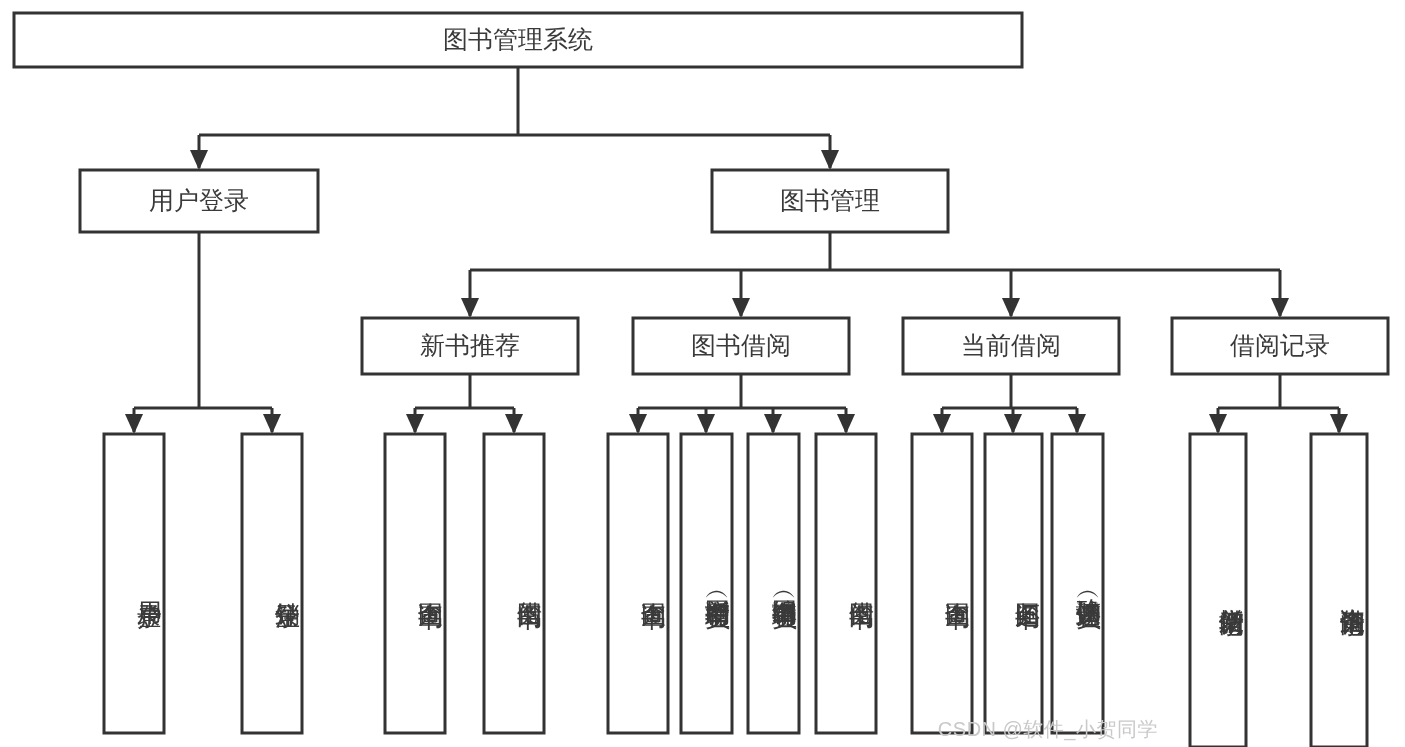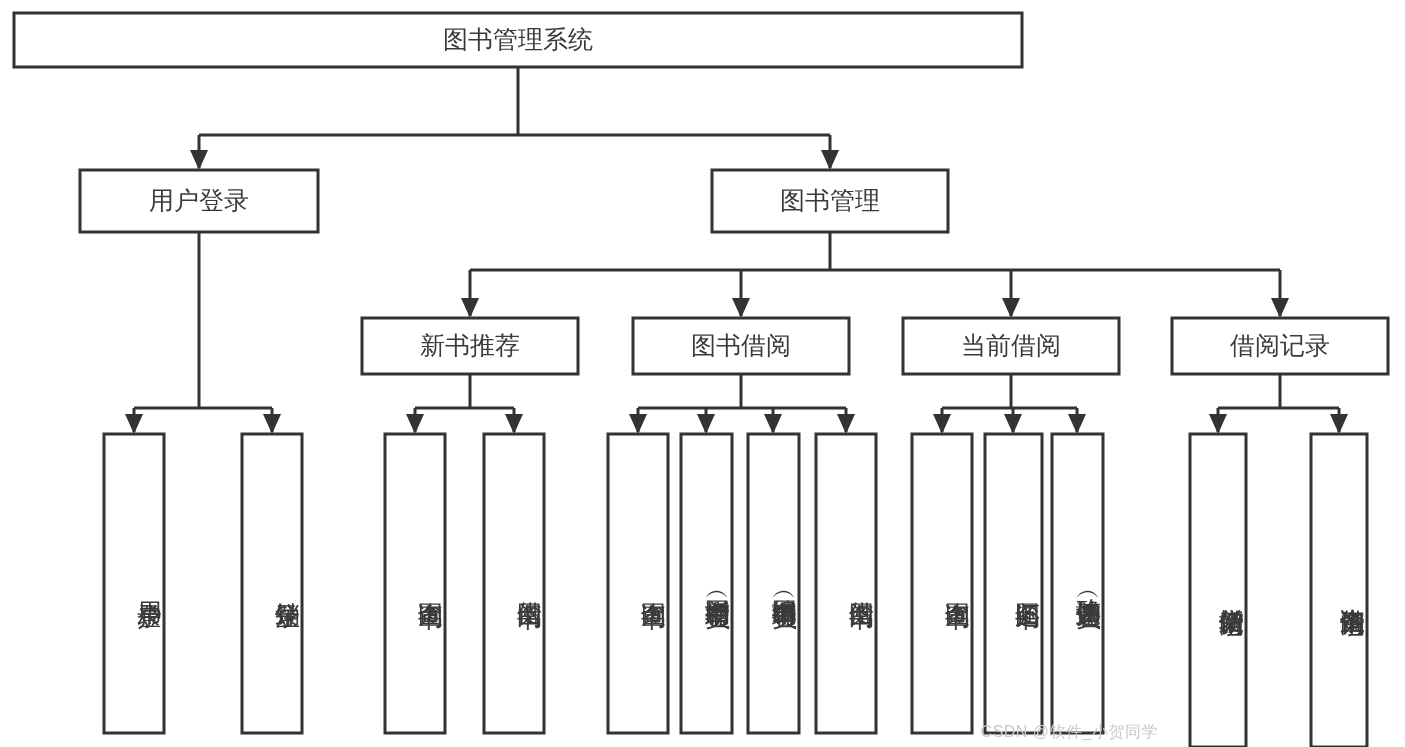--- a/index.html
+++ b/index.html
@@ -65,21 +65,21 @@
     display: flex;
     align-items: flex-start;
     justify-content: center;
     pointer-events: none;
   }
   .watermark {
     position: absolute;
     right: 8px;
     bottom: 4px;
     font-family: "Liberation Sans", "DejaVu Sans", sans-serif;
-    font-size: 16px;
+    font-size: 20px;
     color: #c9c9c9;
     white-space: nowrap;
     letter-spacing: 0.5px;
   }
 </style>
 </head>
 <body>
 
 <div id="diagram-root">
 

